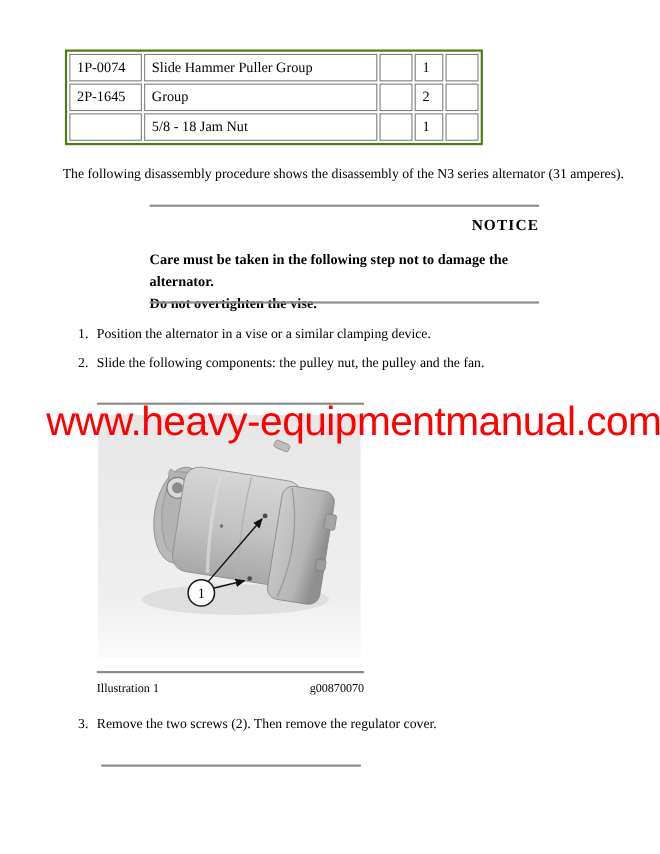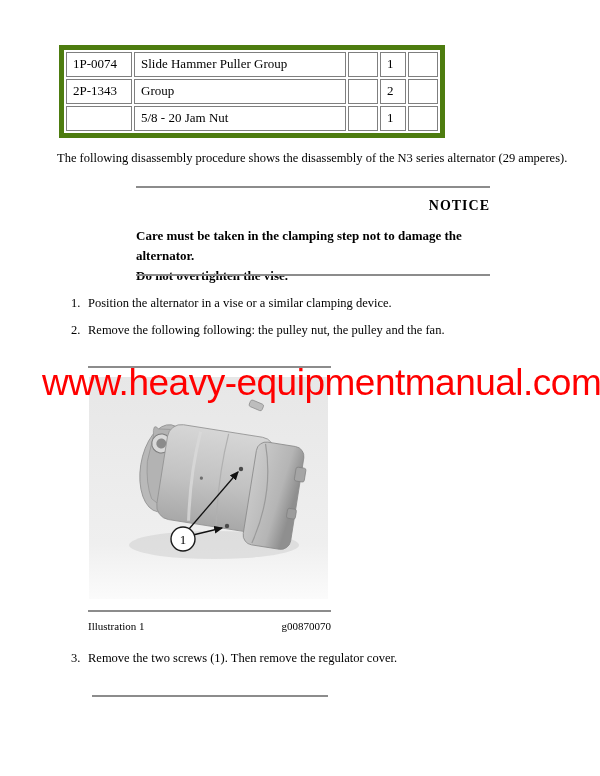--- a/index.html
+++ b/index.html
@@ -6,21 +6,21 @@
   body {
     width:600px; height:776px; background:#ffffff; position:relative;
     font-family:"Liberation Serif", serif; color:#000; overflow:hidden;
   }
   .abs { position:absolute; }
 
   
   table.parts {
     position:absolute; top:45px; left:59px;
     border-collapse:separate; border-spacing:2px;
-    border:5px solid #4d7c0f; background:#fff;
+    border:2px solid #4d7c0f; background:#fff;
   }
   table.parts td {
     border:1px solid #7f7f7f; font-size:13px; line-height:1.1;
     padding:3px 6px 3px 6px; height:17px; vertical-align:middle;
     white-space:nowrap;
   }
   td.c1 { width:52px; }
   td.c2 { width:198px;margin-left:27px; }
   td.c3 { width:16px; }
   td.c4 { width:12px; }
@@ -73,53 +73,53 @@
 <table class="parts">
   <tbody>
       <tr>
     <td class="c1">1P-0074</td>
     <td class="c2">Slide Hammer Puller Group</td>
     <td class="c3"></td>
     <td class="c4">1</td>
     <td class="c5"></td>
   </tr>
   <tr>
-    <td class="c1">2P-1343</td>
+    <td class="c1">2P-1645</td>
     <td class="c2">Group</td>
     <td class="c3"></td>
     <td class="c4">2</td>
     <td class="c5"></td>
   </tr>
   <tr>
     <td class="c1"></td>
-    <td class="c2">5/8 - 20 Jam Nut</td>
+    <td class="c2">5/8 - 18 Jam Nut</td>
     <td class="c3"></td>
     <td class="c4">1</td>
     <td class="c5"></td>
   </tr>
 </tbody>
   </table>
 
-<div class="abs intro">The following disassembly procedure shows the disassembly of the N3 series alternator (29 amperes).</div>
+<div class="abs intro">The following disassembly procedure shows the disassembly of the N3 series alternator (31 amperes).</div>
 
 <div class="abs divider d-notice-top"></div>
 <div class="abs notice-title">NOTICE</div>
 <div class="abs notice-body">
-  <div>Care must be taken in the clamping step not to damage the alternator.</div>
+  <div>Care must be taken in the following step not to damage the alternator.</div>
   <div>Do not overtighten the vise.</div>
 </div>
 <div class="abs divider d-notice-bottom"></div>
 
 <div class="abs step step1">
   <span class="num">1.</span>
   <span>Position the alternator in a vise or a similar clamping device.</span>
 </div>
 <div class="abs step step2">
   <span class="num">2.</span>
-  <span>Remove the following following: the pulley nut, the pulley and the fan.</span>
+  <span>Slide the following components: the pulley nut, the pulley and the fan.</span>
 </div>
 
 <div class="abs divider d-illus-top"></div>
 <div class="abs illustration">
   <svg viewBox="0 0 239 222" xmlns="http://www.w3.org/2000/svg">
     <defs>
       <linearGradient id="bgGrad" x1="0" y1="0" x2="0" y2="1">
         <stop offset="0" stop-color="#e7e7e7"></stop>
         <stop offset="0.75" stop-color="#efefef"></stop>
         <stop offset="1" stop-color="#fbfbfb"></stop>
@@ -165,18 +165,18 @@
 </div>
 <div class="abs divider d-illus-bottom"></div>
 
 <div class="abs caption">
   <span>Illustration 1</span>
   <span>g00870070</span>
 </div>
 
 <div class="abs step step3">
   <span class="num">3.</span>
-  <span>Remove the two screws (1). Then remove the regulator cover.</span>
+  <span>Remove the two screws (2). Then remove the regulator cover.</span>
 </div>
 
 <div class="abs divider d-section-end"></div>
 
 <div class="abs watermark">www.heavy-equipmentmanual.com</div>
 
 </body></html>

